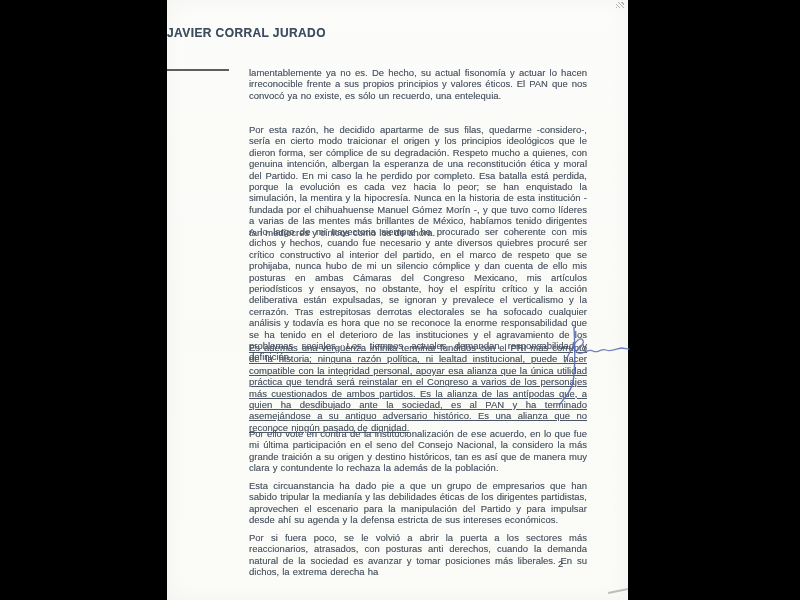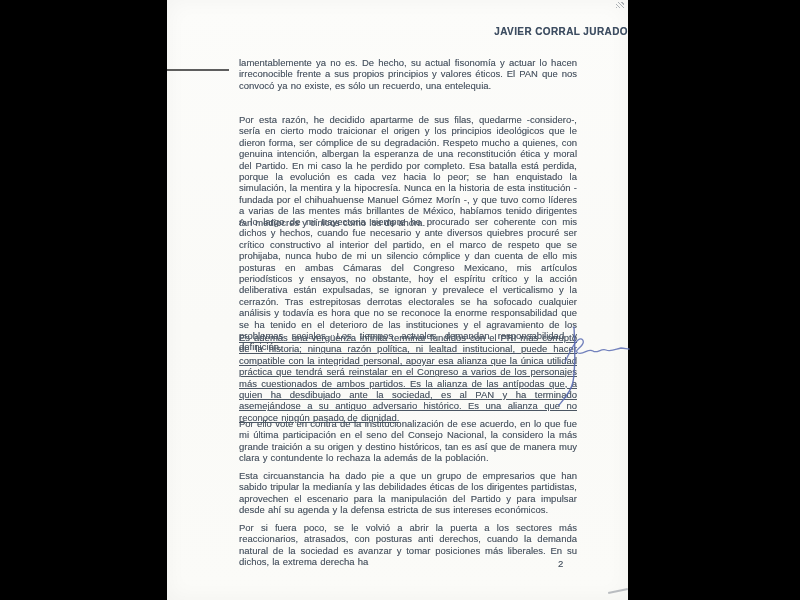--- a/index.html
+++ b/index.html
@@ -13,32 +13,32 @@
   .page{
     position:absolute;
     left:167px;top:0;
     width:461px;height:600px;
     background:linear-gradient(180deg,#fcfcfa 0%,#fafaf7 55%,#fbfbf8 100%);
     box-shadow:inset 0 0 22px rgba(0,0,0,0.04);
   }
   .doc-title{
     position:absolute;
     top:26px;left:0;right:0;
-    text-align:right;
-    font-size:10px;
+    text-align:left;
+    font-size:12px;
     font-weight:700;
     letter-spacing:0.4px;
     color:#3d4d61;
     text-shadow:0 0 0.5px rgba(61,77,97,0.55);
   }
   .para{
     position:absolute;
     left:64px;
     width:338px;
-    margin:8px;
+    margin:18px;
     font-size:9.5px;
     line-height:11.4px;
     text-align:justify;
     color:#4b5663;
     text-shadow:0 0 0.5px rgba(75,86,99,0.5);
     word-spacing:0.5px;
   }
   .p1{top:49px;}
   .p2{top:106px;}
   .p3{top:208px;}

